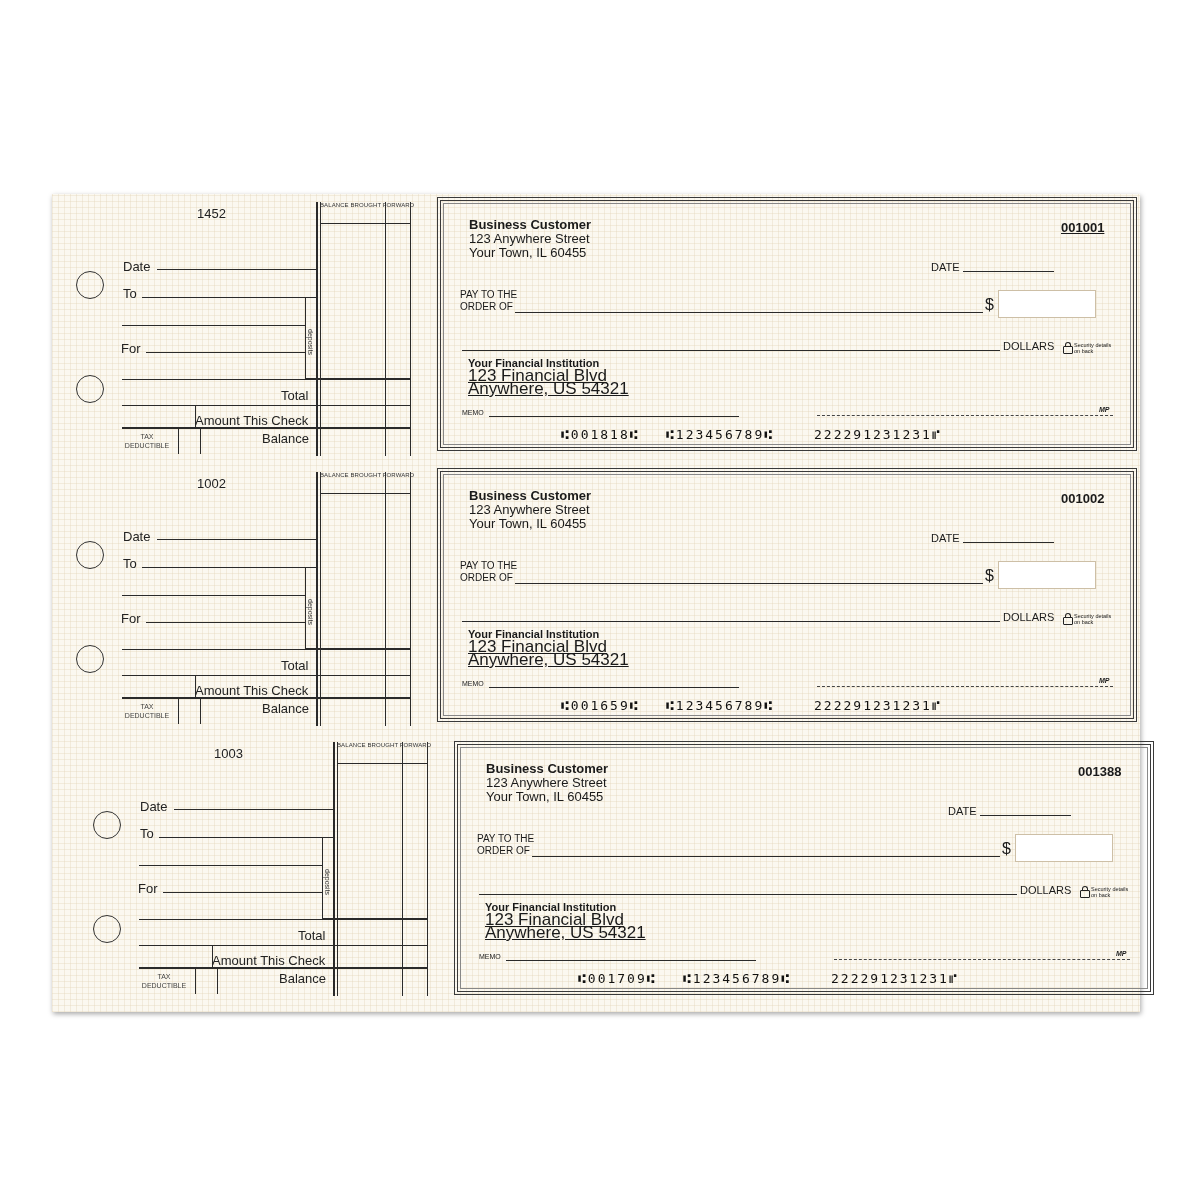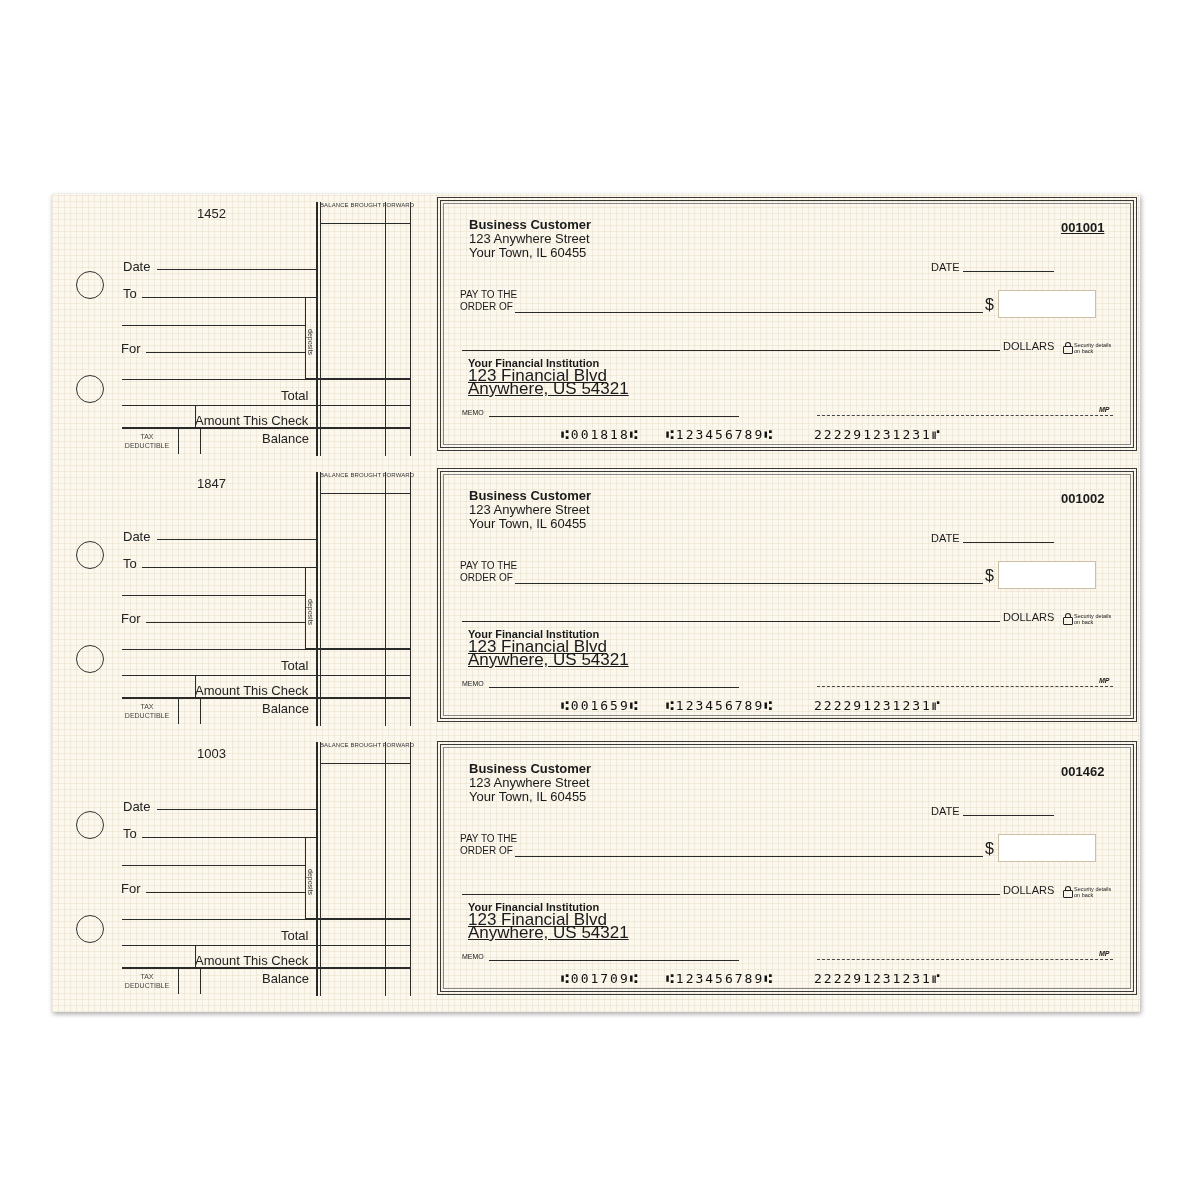--- a/index.html
+++ b/index.html
@@ -131,21 +131,21 @@
       <div class="micr" style="left:225px;top:226px;">⑆123456789⑆</div>
       <div class="micr" style="left:373px;top:226px;">222291231231⑈</div>
     </div>
   </div>
     <div class="row" style="position: absolute; left: 0px; top: 270px; width: 1088px; height: 270px;">
 
     <div class="stub" style="position: absolute; left: 0px; top: 0px; width: 380px; height: 270px;">
       <div class="hole" style="left:24px;top:77px;"></div>
       <div class="hole" style="left:24px;top:181px;"></div>
 
-      <div class="stub-text" style="left:145px;top:12px;">1847</div>
+      <div class="stub-text" style="left:145px;top:12px;">1002</div>
 
       <div class="stub-text" style="left:71px;top:65px;">Date</div>
       <div class="hline" style="left:105px;top:75px;width:160px;"></div>
 
       <div class="stub-text" style="left:71px;top:92px;">To</div>
       <div class="hline" style="left:90px;top:103px;width:175px;"></div>
 
       <div class="hline" style="left:70px;top:131px;width:183px;"></div>
 
       <div class="stub-text" style="left:69px;top:147px;">For</div>
@@ -211,21 +211,21 @@
       <div class="hline" style="left:48px;top:215px;width:250px;border-top-width:1px;"></div>
 
       <div class="dashed" style="left:376px;top:214px;width:296px;"></div>
       <div class="mp" style="left:658px;top:205px;">MP</div>
 
       <div class="micr" style="left:120px;top:226px;">⑆001659⑆</div>
       <div class="micr" style="left:225px;top:226px;">⑆123456789⑆</div>
       <div class="micr" style="left:373px;top:226px;">222291231231⑈</div>
     </div>
   </div>
-    <div class="row" style="position: absolute; left: 0px; top: 540px; width: 1088px; height: 270px;">
+    <div class="row" style="position: absolute; left: 17px; top: 540px; width: 1088px; height: 270px;">
 
     <div class="stub" style="position: absolute; left: 0px; top: 0px; width: 380px; height: 270px;">
       <div class="hole" style="left:24px;top:77px;"></div>
       <div class="hole" style="left:24px;top:181px;"></div>
 
       <div class="stub-text" style="left:145px;top:12px;">1003</div>
 
       <div class="stub-text" style="left:71px;top:65px;">Date</div>
       <div class="hline" style="left:105px;top:75px;width:160px;"></div>
 
@@ -263,21 +263,21 @@
       <div class="hline" style="left:268px;top:29px;width:90px;"></div>
       <div class="vline" style="left:253px;top:103px;height:82px;"></div>
       <div class="deposits" style="left:262px;top:135px;">deposits</div>
     </div>
 
     <div class="check" style="top: 7px;">
       <div class="cust-name" style="left:28px;top:16px;">Business Customer</div>
       <div class="cust-addr" style="left:28px;top:31px;">123 Anywhere Street</div>
       <div class="cust-addr" style="left:28px;top:45px;">Your Town, IL 60455</div>
 
-      <div class="check-no" style="left:620px;top:19px;">001462</div>
+      <div class="check-no" style="left:620px;top:19px;">001388</div>
 
       <div class="lbl-small" style="left:490px;top:60px;font-size:11px;">DATE</div>
       <div class="hline" style="left:522px;top:70px;width:91px;border-top-width:1px;"></div>
 
       <div class="lbl-small" style="left:19px;top:88px;">PAY TO THE</div>
       <div class="lbl-small" style="left:19px;top:100px;">ORDER OF</div>
       <div class="hline" style="left:74px;top:111px;width:468px;border-top-width:1px;"></div>
       <div class="dollar" style="left:544px;top:95px;">$</div>
       <div class="amount-box" style="left:557px;top:89px;"></div>
 

